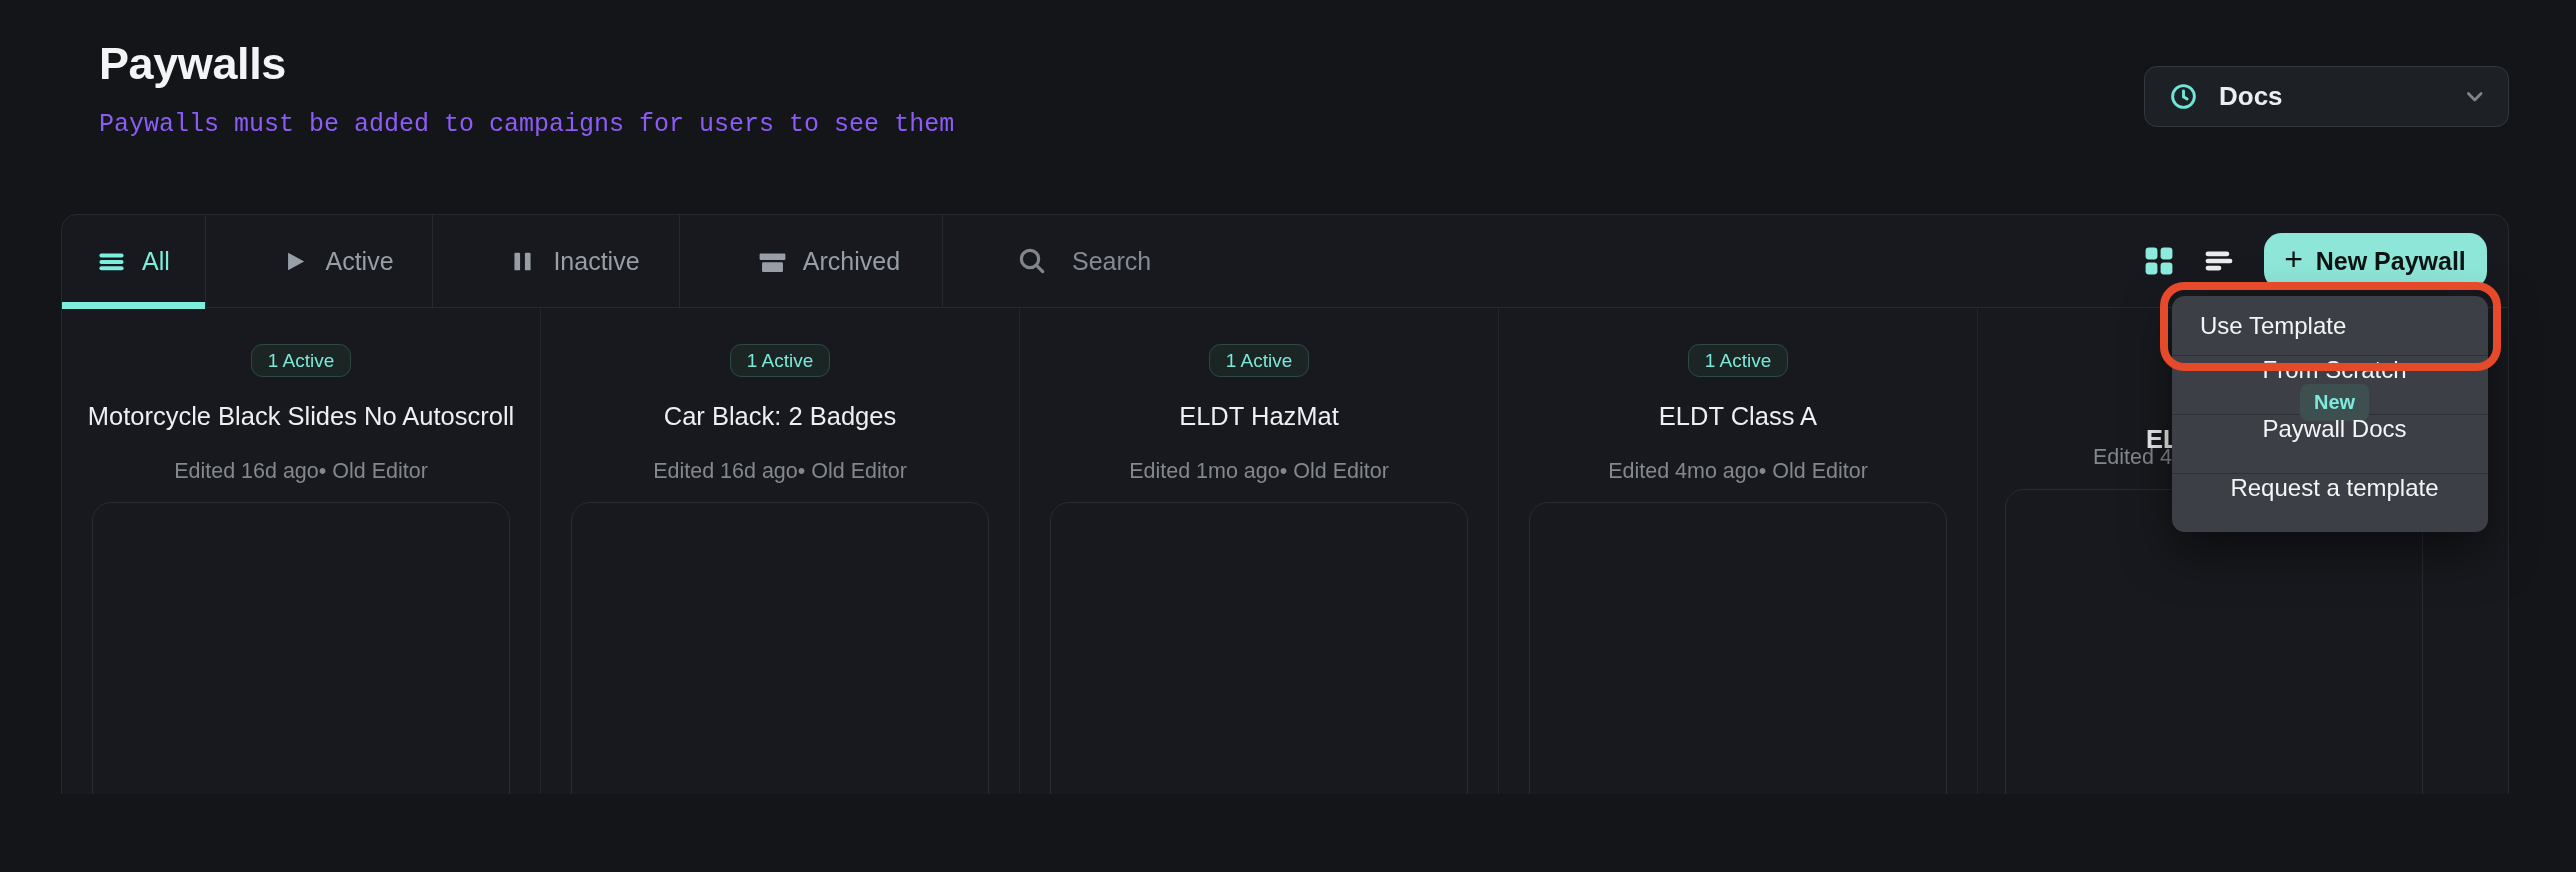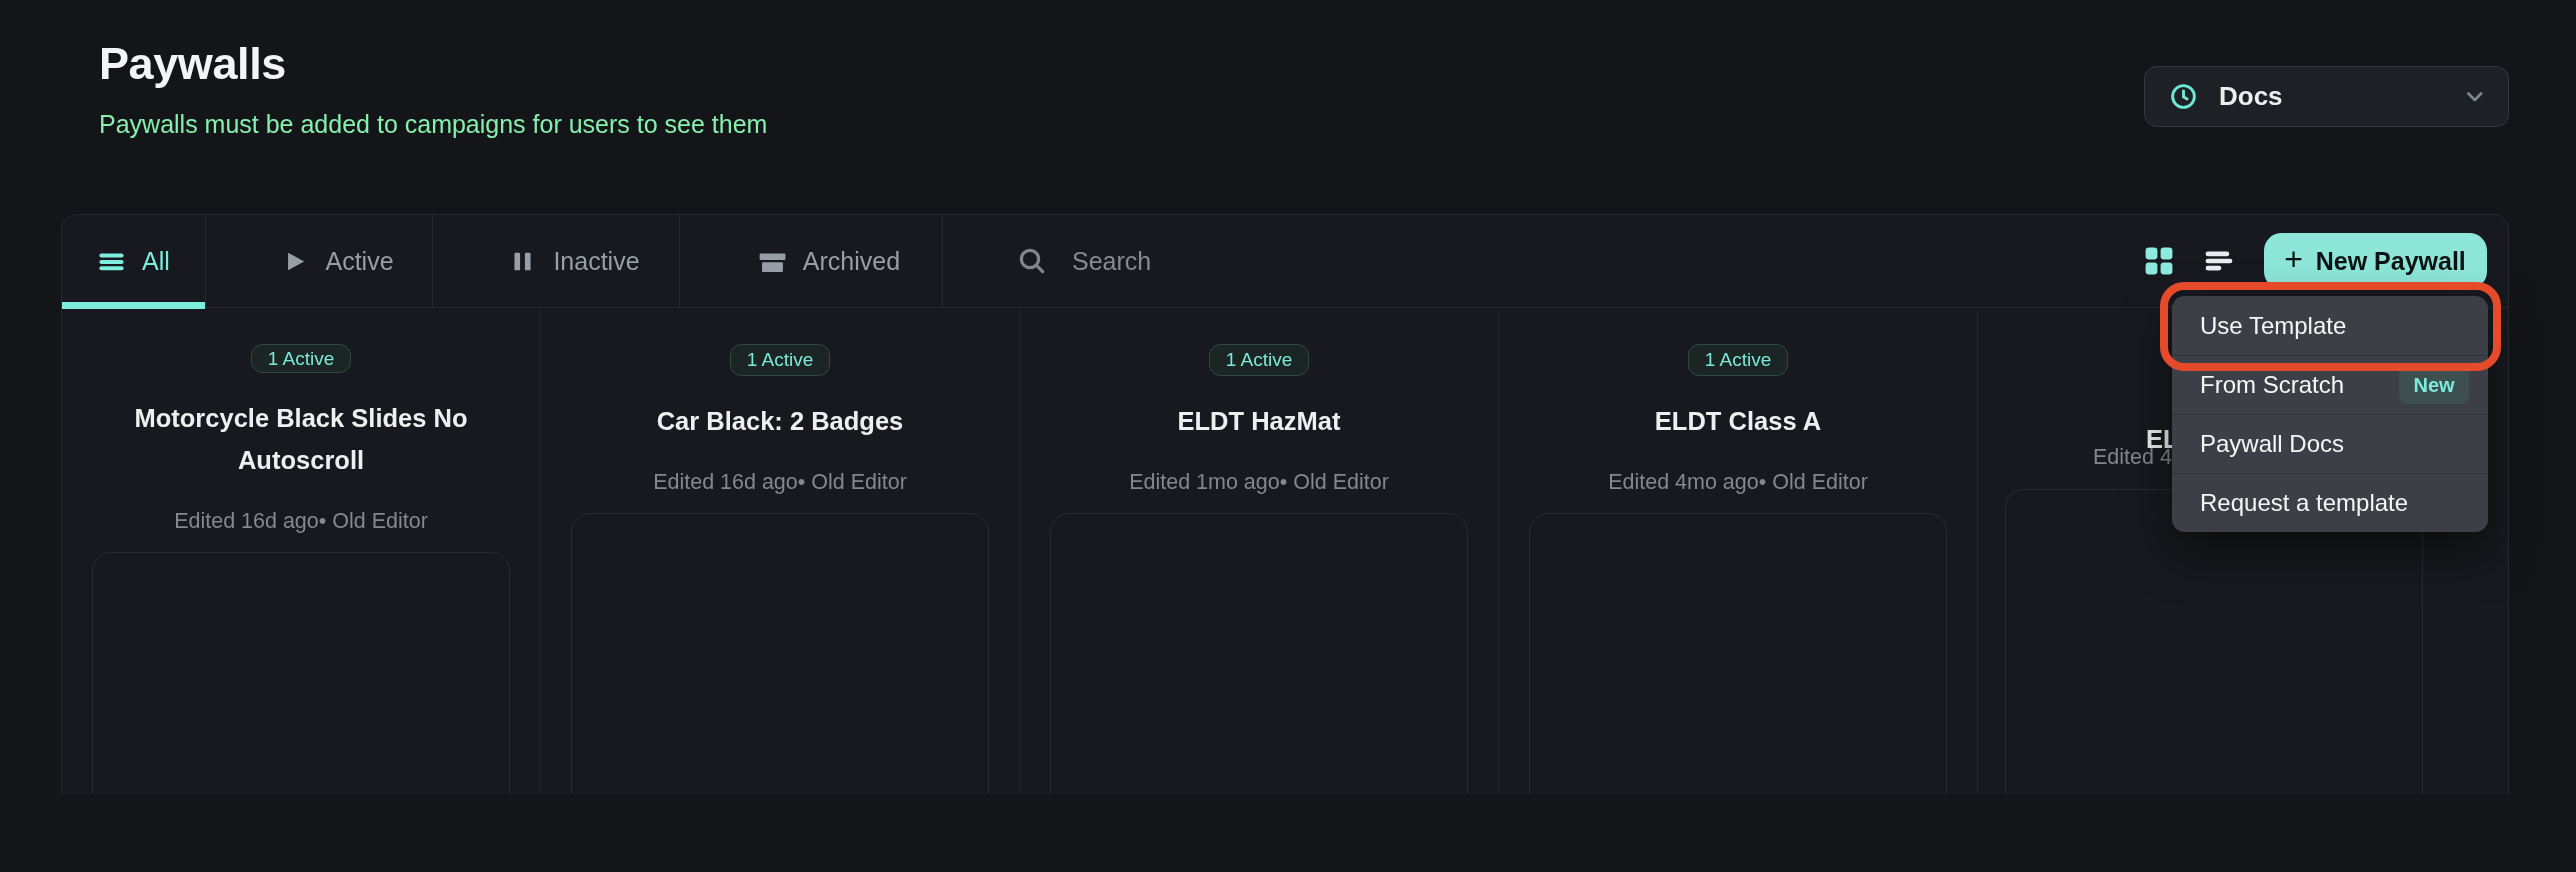--- a/index.html
+++ b/index.html
@@ -5,21 +5,21 @@
   * { margin:0; padding:0; box-sizing:border-box; }
   html,body { background:#141519; }
   .screen {
     position:relative; width:2576px; height:794px; overflow:hidden;
     background:#141519; font-family:"Liberation Sans", sans-serif;
     -webkit-font-smoothing:antialiased;
   }
   
   .page-title { position:absolute; left:99px; top:38px; font-size:45px; font-weight:700;
     color:#f3f4f6; letter-spacing:-0.4px; }
-  .page-subtitle { position:absolute; left:99px; top:110px; font-size:25px; color:#86efac; }
+  .page-subtitle { position:absolute; left:99px; top:110px; font-size:25px; color:#8b5cf6;font-family:Liberation Mono, monospace; }
   .today-select { position:absolute; left:2144px; top:66px; width:365px; height:61px;
     background:#1d2025; border:1.6px solid #34383f; border-radius:12.8px;
     display:flex; align-items:center; padding:0 21px 0 24px; cursor:pointer; }
   .today-select .clock { width:29px; height:29px; color:#6ee7d7; flex:0 0 auto; }
   .today-select .lbl { margin-left:21px; font-size:26px; font-weight:700; color:#eceef0; flex:1; }
   .today-select .chev { width:25.5px; height:25.5px; color:#80858c; }
   
   .panel { position:absolute; left:61px; top:214px; width:2448px; height:686px;
     background:#18191e; border:1.6px solid #26292f; border-bottom:none;
     border-radius:16px 16px 0 0; }
@@ -46,38 +46,38 @@
   
   .cards { display:flex; height:591px; }
   .col { border-right:1.6px solid #232629; display:flex; flex-direction:column;
     align-items:center; padding-top:36px; width:479px; flex:0 0 auto; cursor:pointer; }
   .col.first { width:479px; }
   .col.last { border-right:none; }
   .col-fill { flex:1 1 auto; }
   .status-badge { height:37px; display:flex; align-items:center; padding:0 16px;
     border:1.6px solid #2d4a47; background:#1b2524; border-radius:11.2px;
     color:#7be9da; font-size:19px; font-weight:500; }
-  .card-title { margin-top:24px; font-size:25.5px; font-weight:700; color:#edeff1;
-    line-height:42px; text-align:center; max-width:447px; }
+  .card-title { margin-top:24px; font-size:25.5px; font-weight:400; color:#edeff1;
+    line-height:30px; text-align:center; max-width:447px; }
   .card-meta { margin-top:28px; font-size:21.5px; color:#83878e; line-height:25.5px; }
   .preview-box { margin-top:17px; width:418px; height:447px; border:1.6px solid #282b31;
     border-radius:19px; }
   
   .frag { position:absolute; z-index:1; }
   .frag-title { left:2146px; top:425px; font-size:25.5px; font-weight:700; color:#edeff1; }
   .frag-meta { left:2093px; top:445px; font-size:21.5px; color:#83878e; }
   .frag-box { left:2005px; top:489px; width:418px; height:447px;
     border:1.6px solid #282b31; border-radius:19px; }
   
   .menu { position:absolute; left:2172px; top:296px; width:316px; z-index:5;
     background:#3c4046; border-radius:12.8px; box-shadow:0 19px 48px rgba(0,0,0,0.5);
     overflow:hidden; }
   .menu-item { height:59px; display:flex; align-items:center; padding:0 19px 0 28px;
     color:#f4f5f7; font-size:24px; font-weight:500; cursor:pointer; }
-  .menu-item + .menu-item { border-top:1.6px solid #2e3237; }
+  .menu-item + .menu-item { border-top:1.6px solid #2e3237;flex-direction:column; }
   .menu-item .grow { flex:1; }
   .new-badge { background:#3d4f4f; color:#7debdb; font-size:20px; font-weight:700;
     padding:7.2px 14.4px; border-radius:8px; }
   
   .annotation { position:absolute; left:2160px; top:282px; width:341px; height:89px;
     border:8.8px solid #e54a2b; border-radius:24px; z-index:6; pointer-events:none; }
 </style>
 </head>
 <body>
 

